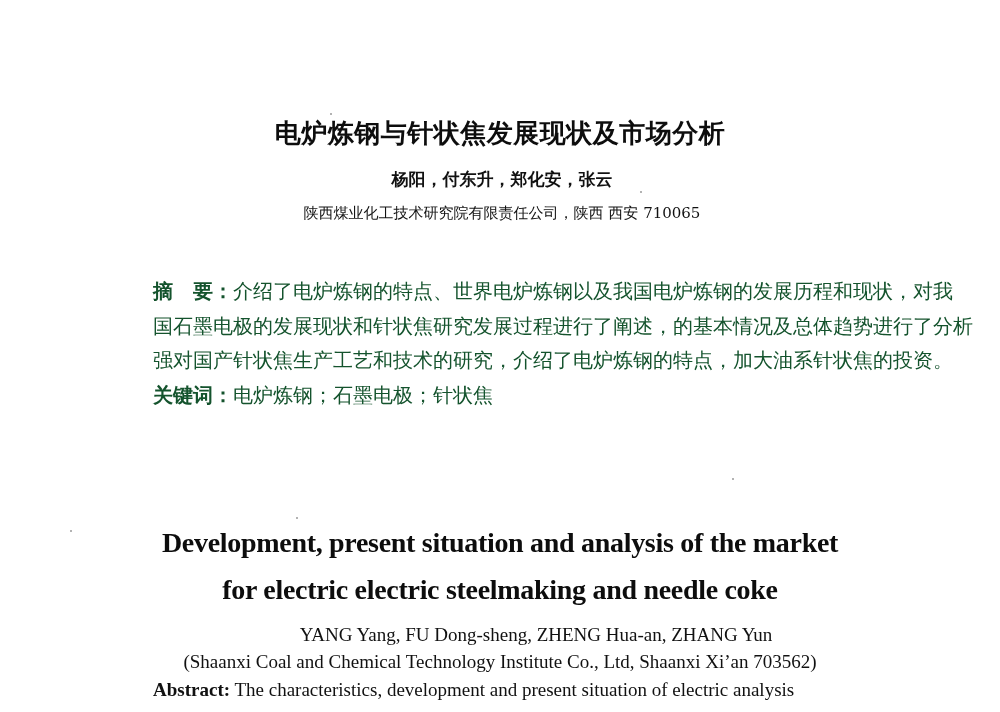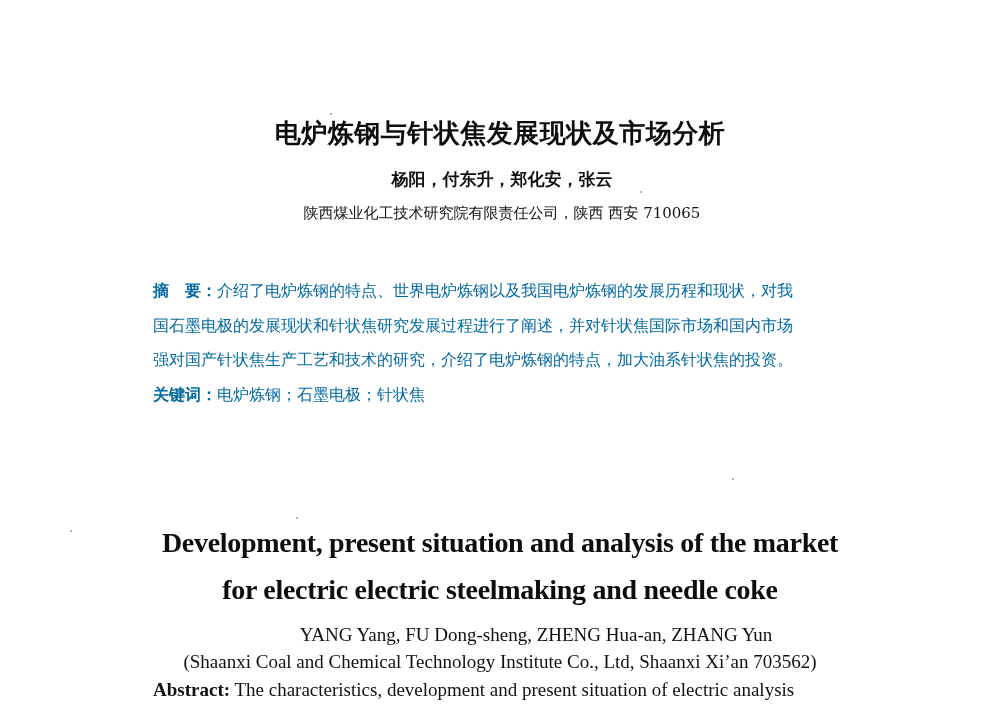--- a/index.html
+++ b/index.html
@@ -24,21 +24,21 @@
   }
   .cn-affil {
     left: 0; width: 1004px; top: 204px; text-align: center;
     font-family: "DejaVu Serif", serif;
     font-size: 15px; color: #111;
   }
 
   .cn-abstract {
     left: 153px; width: 700px; top: 274px;
     font-family: "DejaVu Serif", serif;
-    font-size: 16px; line-height: 34.5px; color: #0369a1;
+    font-size: 20px; line-height: 34.5px; color: #14532d;
   }
   .cn-abstract .line { display: block; white-space: nowrap; height: 34.5px; }
   .label-bold { font-family: "DejaVu Sans", sans-serif; font-weight: bold; }
 
   .en-title {
     left: 0; width: 1000px; text-align: center;
     font-family: "Liberation Serif", serif; font-weight: bold;
     font-size: 28px; color: #0d0d0d; letter-spacing: -0.3px;
   }
   .en-title.l1 { top: 527px; }
@@ -68,21 +68,21 @@
 <body>
 
 <div class="page">
 
   <div class="abs cn-title">电炉炼钢与针状焦发展现状及市场分析</div>
   <div class="abs cn-authors">杨阳，付东升，郑化安，张云</div>
   <div class="abs cn-affil">陕西煤业化工技术研究院有限责任公司，陕西 西安 710065</div>
 
   <div class="abs cn-abstract">
     <span class="line"><span class="label-bold">摘　要：</span><span>介绍了电炉炼钢的特点、世界电炉炼钢以及我国电炉炼钢的发展历程和现状，对我</span></span>
-    <span class="line">国石墨电极的发展现状和针状焦研究发展过程进行了阐述，并对针状焦国际市场和国内市场</span>
+    <span class="line">国石墨电极的发展现状和针状焦研究发展过程进行了阐述，的基本情况及总体趋势进行了分析</span>
     <span class="line">强对国产针状焦生产工艺和技术的研究，介绍了电炉炼钢的特点，加大油系针状焦的投资。</span>
     <span class="line"><span class="label-bold">关键词：</span><span>电炉炼钢；石墨电极；针状焦</span></span>
   </div>
 
   <div class="abs en-title l1">Development, present situation and analysis of the market</div>
   <div class="abs en-title l2">for electric electric steelmaking and needle coke</div>
 
   <div class="abs en-authors">YANG Yang, FU Dong-sheng, ZHENG Hua-an, ZHANG Yun</div>
   <div class="abs en-affil">(Shaanxi Coal and Chemical Technology Institute Co., Ltd, Shaanxi Xi’an 703562)</div>
 

